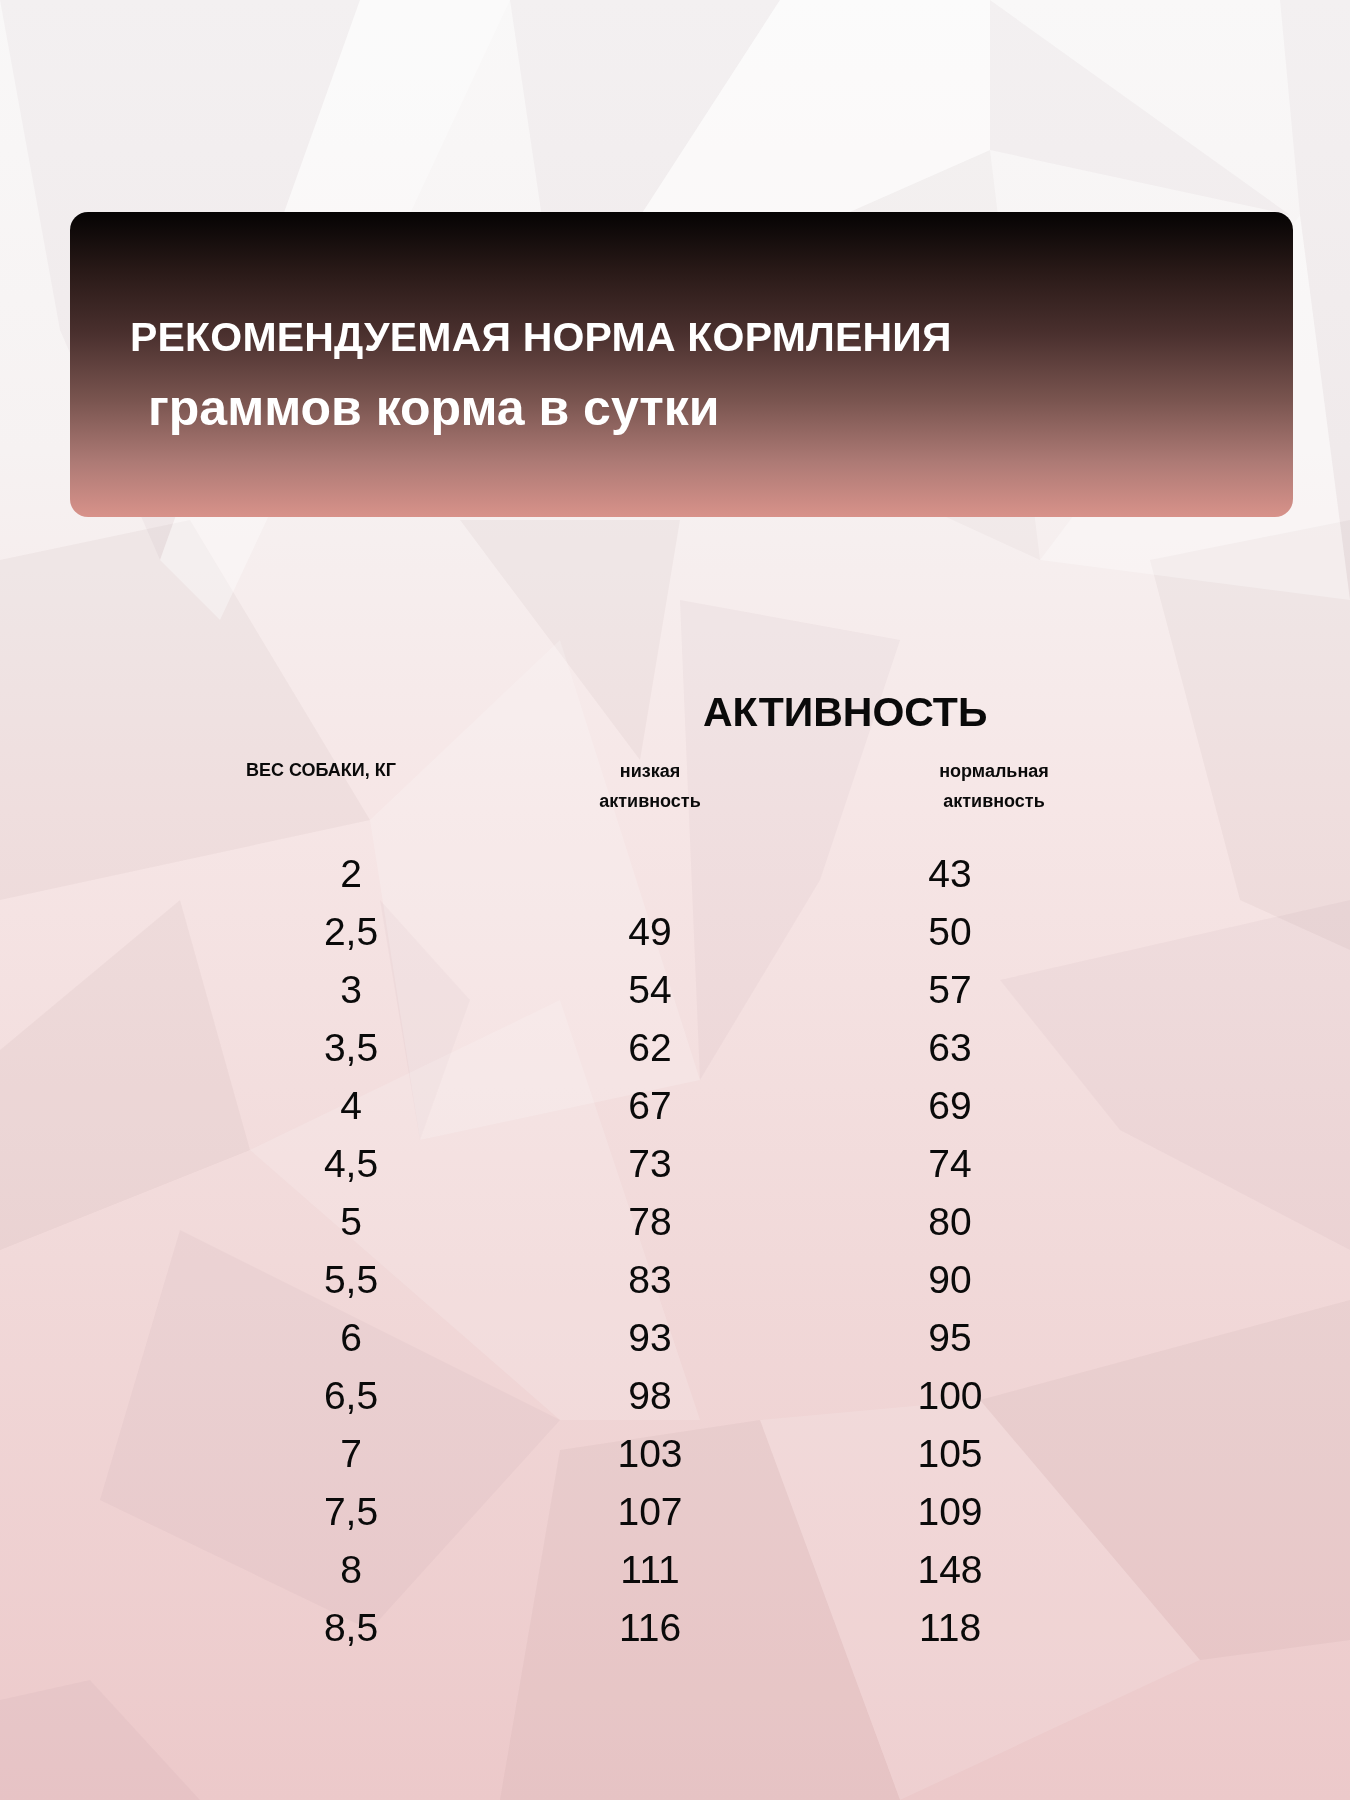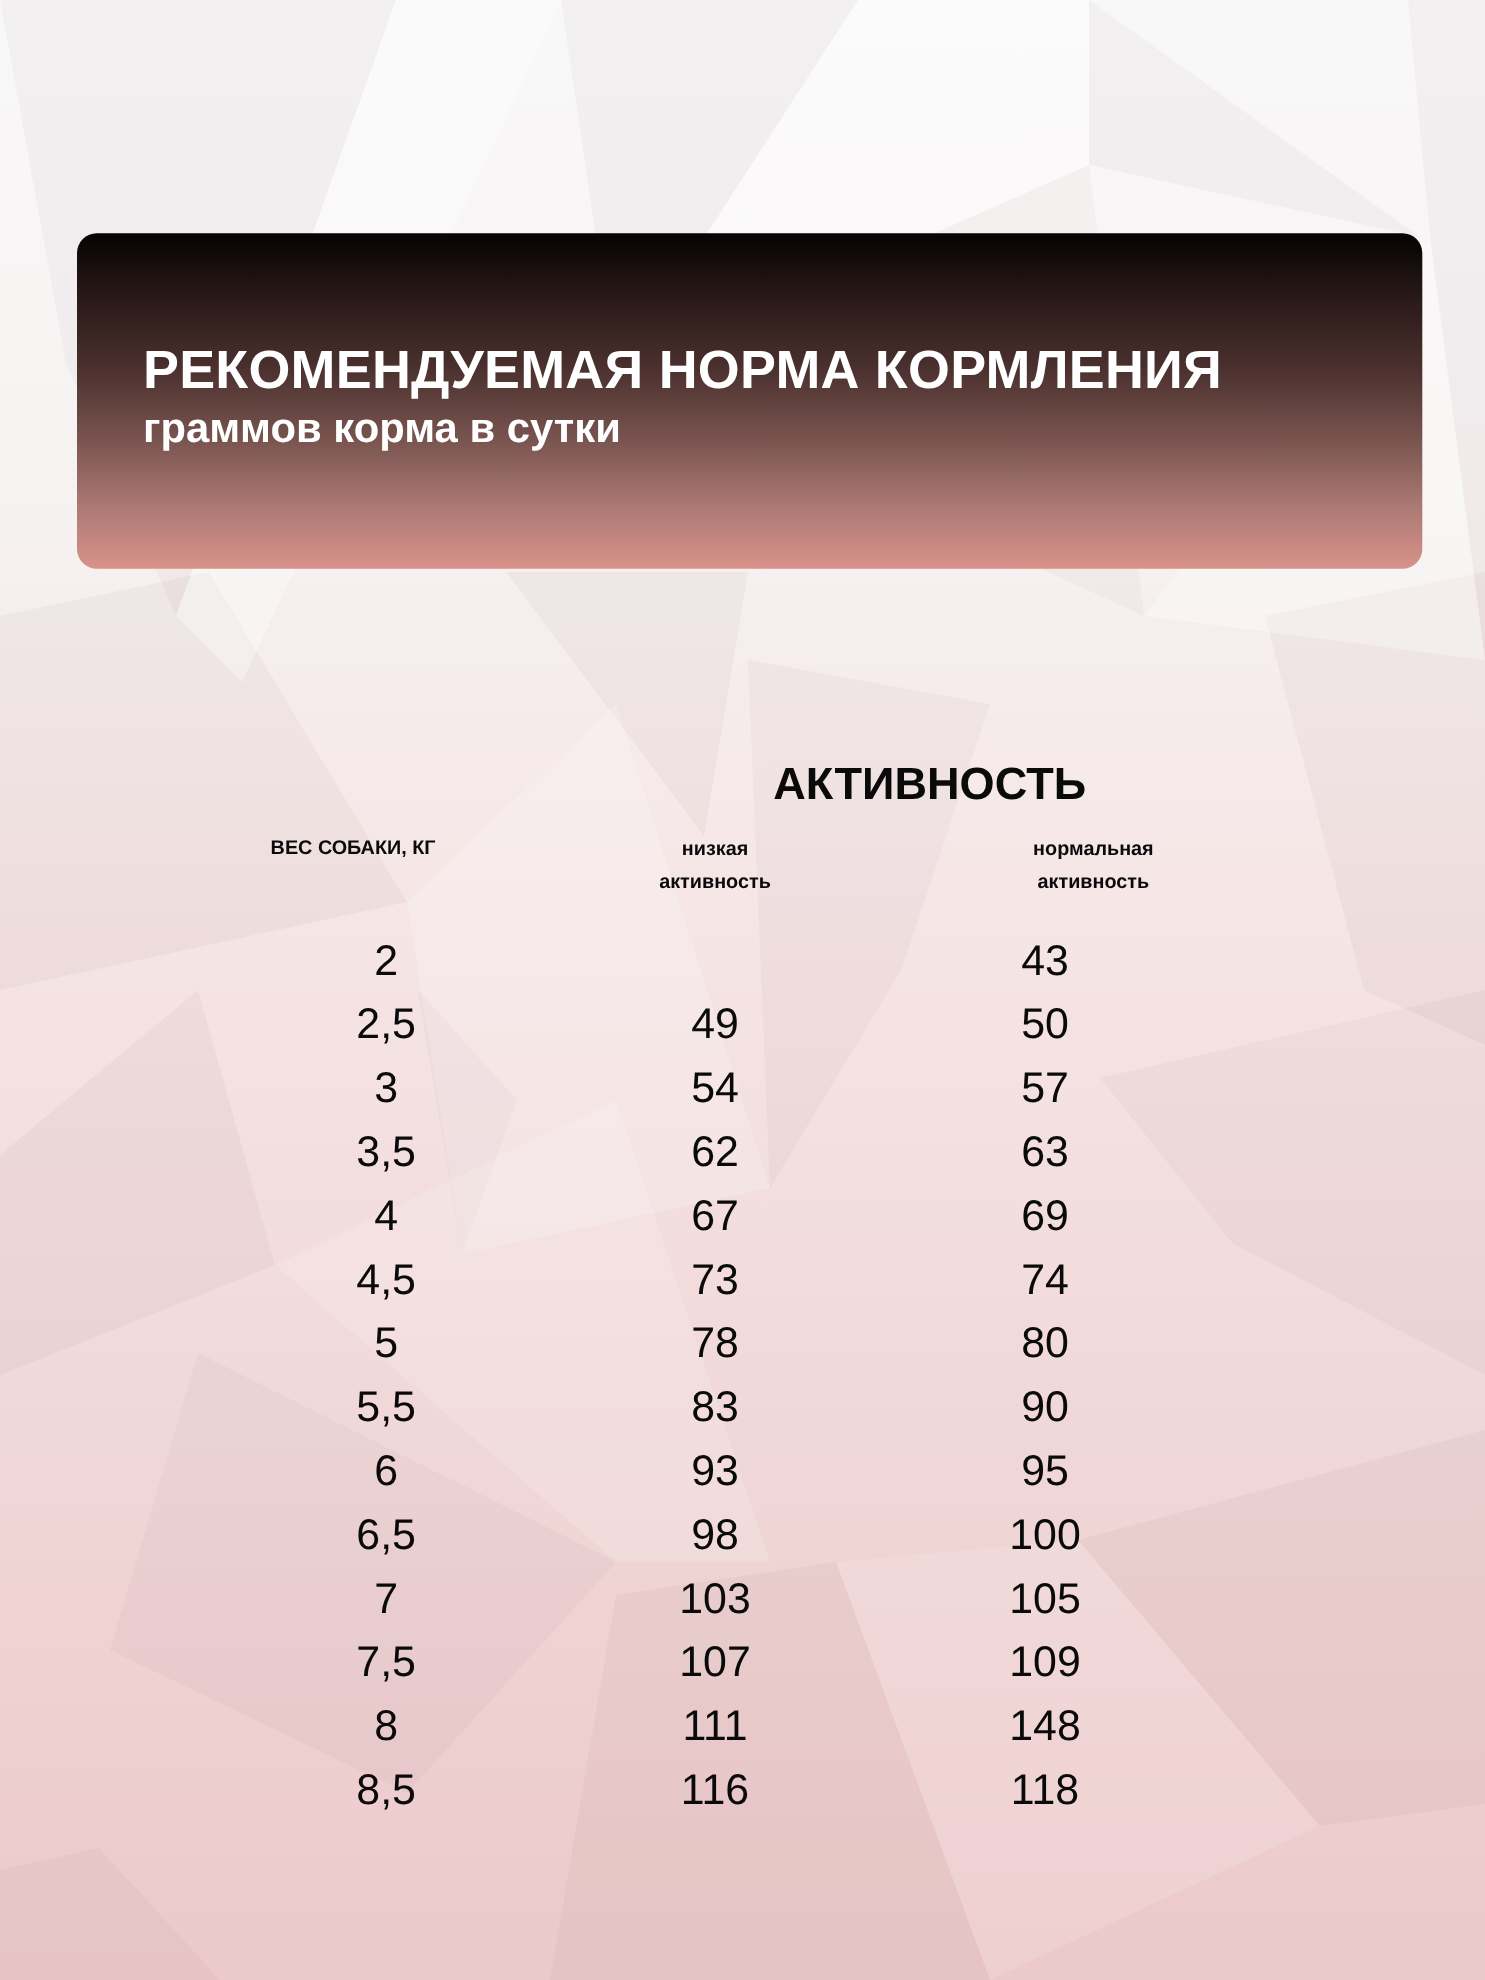--- a/index.html
+++ b/index.html
@@ -10,26 +10,26 @@
   }
   .bg-facets { position: absolute; left: 0; top: 0; width: 1350px; height: 1800px; z-index: 0; }
   .banner {
     position: absolute; left: 70px; top: 212px; width: 1223px; height: 305px;
     border-radius: 18px;
     background: linear-gradient(180deg, #050303 0%, #2a1a18 20%, #4a302e 40%, #7a5550 62%, #ad7a75 82%, #d8928a 100%);
     z-index: 1;
   }
   .banner-title {
     position: absolute; left: 60px; top: 97px; margin: 0;
-    color: #ffffff; font-weight: 700; font-size: 49px; line-height: 56px;
+    color: #ffffff; font-weight: 700; font-size: 41px; line-height: 56px;
     letter-spacing: 0.2px; white-space: nowrap;
   }
   .banner-subtitle {
-    position: absolute; left: 60px; top: 150px; margin: 0;
-    color: #ffffff; font-weight: 700; font-size: 38px; line-height: 56px;
+    position: absolute; left: 60px; top: 150px; margin: 18px;
+    color: #ffffff; font-weight: 700; font-size: 50px; line-height: 56px;
     white-space: nowrap;
   }
   .table-wrap { position: absolute; left: 0; top: 0; width: 1310px; height: 1800px; z-index: 2; }
   .activity-heading {
     position: absolute; left: 703px; top: 688px; margin: 0;
     font-size: 41px; font-weight: 700; color: #0a0a0a; line-height: 48px; white-space: nowrap;
   }
   .col-head {
     position: absolute; font-weight: 700; color: #0a0a0a; font-size: 18px; line-height: 30px;
     text-align: center; white-space: nowrap;

